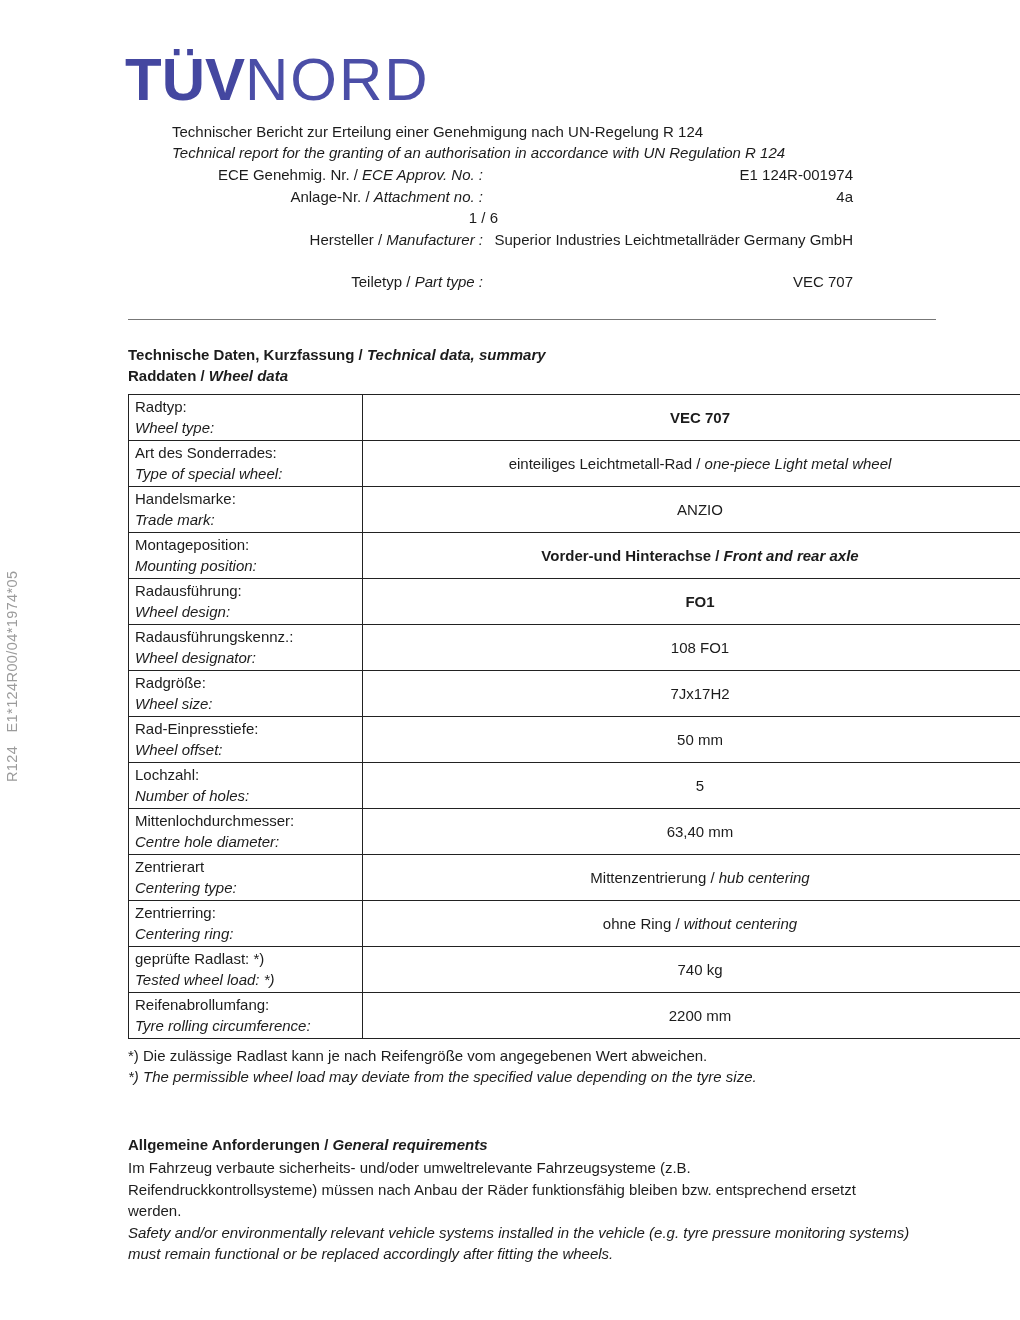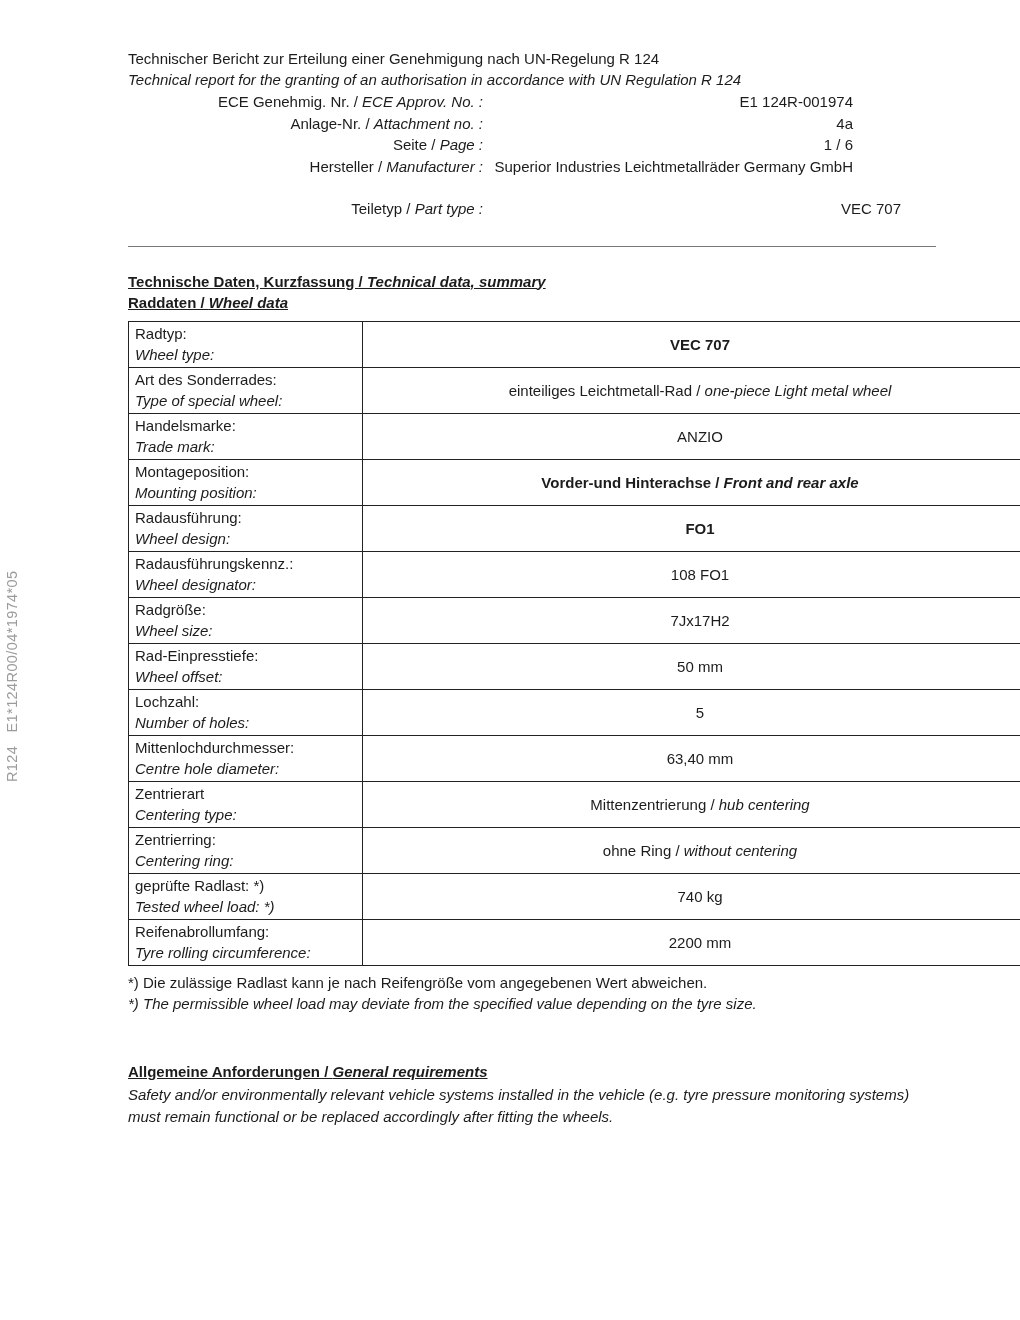--- a/index.html
+++ b/index.html
@@ -24,33 +24,33 @@
     font-size: 14.5px;
     letter-spacing: 0.4px;
   }
 
   .content { position: absolute; left: 128px; top: 48px; width: 808px; }
 
   .logo { font-size: 60px; line-height: 1.05; color: #4447a0; margin: 0 0 10px -3px; }
   .logo-tuv { font-weight: 800; letter-spacing: 0px; }
   .logo-nord { font-weight: 500; letter-spacing: 2px; color: #4b4ea7; }
 
-  .line { line-height: 21px; }
+  .line { line-height: 21px; margin-left: 44px; }
 
   .fields { margin-top: 1px; }
   .field-row { display: flex; line-height: 21.5px; text-align: right; }
   .field-label { flex: 0 0 355px; width: 355px; }
   .field-value { width: 370px; }
-  .field-row:last-child { margin-top: 21px; gap: 48px; }
+  .field-row:last-child { margin-top: 21px; }
 
   .rule { border-top: 1px solid #777; margin-top: 26px; }
 
   .headings { margin-top: 24px; }
   .section-heading { font-weight: bold; line-height: 21.5px; }
-  .u { text-decoration: underline; }
+  .u { }
 
   table.wheel { border-collapse: collapse; margin-top: 7px; width: 910px; table-layout: fixed; }
   table.wheel td { border: 1px solid #222; height: 43px; vertical-align: middle; }
   td.label-cell { width: 221px; padding: 1px 6px; line-height: 21px; }
   td.value-cell { text-align: center; padding: 1px 8px; }
   .bold-value { font-weight: bold; }
 
   .footnotes { margin-top: 6px; }
   .footnote { line-height: 21.5px; }
 
@@ -61,35 +61,35 @@
 </style>
 </head>
 <body>
 
 <div class="page">
 
   <div class="side-code">R124   E1*124R00/04*1974*05</div>
 
   <div class="content">
 
+    <div class="logo"><span class="logo-tuv">TÜV</span><span class="logo-nord">NORD</span></div>
 
     <div class="line">Technischer Bericht zur Erteilung einer Genehmigung nach UN-Regelung R 124</div>
     <div class="line italic">Technical report for the granting of an authorisation in accordance with UN Regulation R 124</div>
 
     <div class="fields" id="header-fields">
         <div class="field-row">
     <div class="field-label"><span>ECE Genehmig. Nr.  /</span> <span class="italic">ECE Approv. No. :</span></div>
     <div class="field-value"><span>E1 124R-001974</span></div>
   </div>
         <div class="field-row">
     <div class="field-label"><span>Anlage-Nr.  /</span> <span class="italic">Attachment no. :</span></div>
     <div class="field-value"><span>4a</span></div>
   </div>
         <div class="field-row">
-    <div class="field-label"><span>Seite  /</span> <span class="italic">Page :</span></div>
     <div class="field-value"><span>1 / 6</span></div>
   </div>
         <div class="field-row">
     <div class="field-label"><span>Hersteller  /</span> <span class="italic">Manufacturer :</span></div>
     <div class="field-value"><span>Superior Industries Leichtmetallräder Germany GmbH</span></div>
   </div>
         <div class="field-row">
     <div class="field-label"><span>Teiletyp  /</span> <span class="italic">Part type :</span></div>
     <div class="field-value"><span>VEC 707</span></div>
   </div>
@@ -205,17 +205,18 @@
         </tbody>
     </table>
 
     <div class="footnotes">
       <div class="footnote">*) Die zulässige Radlast kann je nach Reifengröße vom angegebenen Wert abweichen.</div>
       <div class="footnote italic">*) The permissible wheel load may deviate from the specified value depending on the tyre size.</div>
     </div>
 
     <div class="gr">
       <div class="section-heading"><span class="u"><span>Allgemeine Anforderungen / </span><span class="italic">General requirements</span></span></div>
+      <div class="gr-body de">Im Fahrzeug verbaute sicherheits- und/oder umweltrelevante Fahrzeugsysteme (z.B. Reifendruckkontrollsysteme) müssen nach Anbau der Räder funktionsfähig bleiben bzw. entsprechend ersetzt werden.</div>
       <div class="gr-body italic">Safety and/or environmentally relevant vehicle systems installed in the vehicle (e.g. tyre pressure monitoring systems) must remain functional or be replaced accordingly after fitting the wheels.</div>
     </div>
 
   </div>
 </div>
 
 </body></html>

